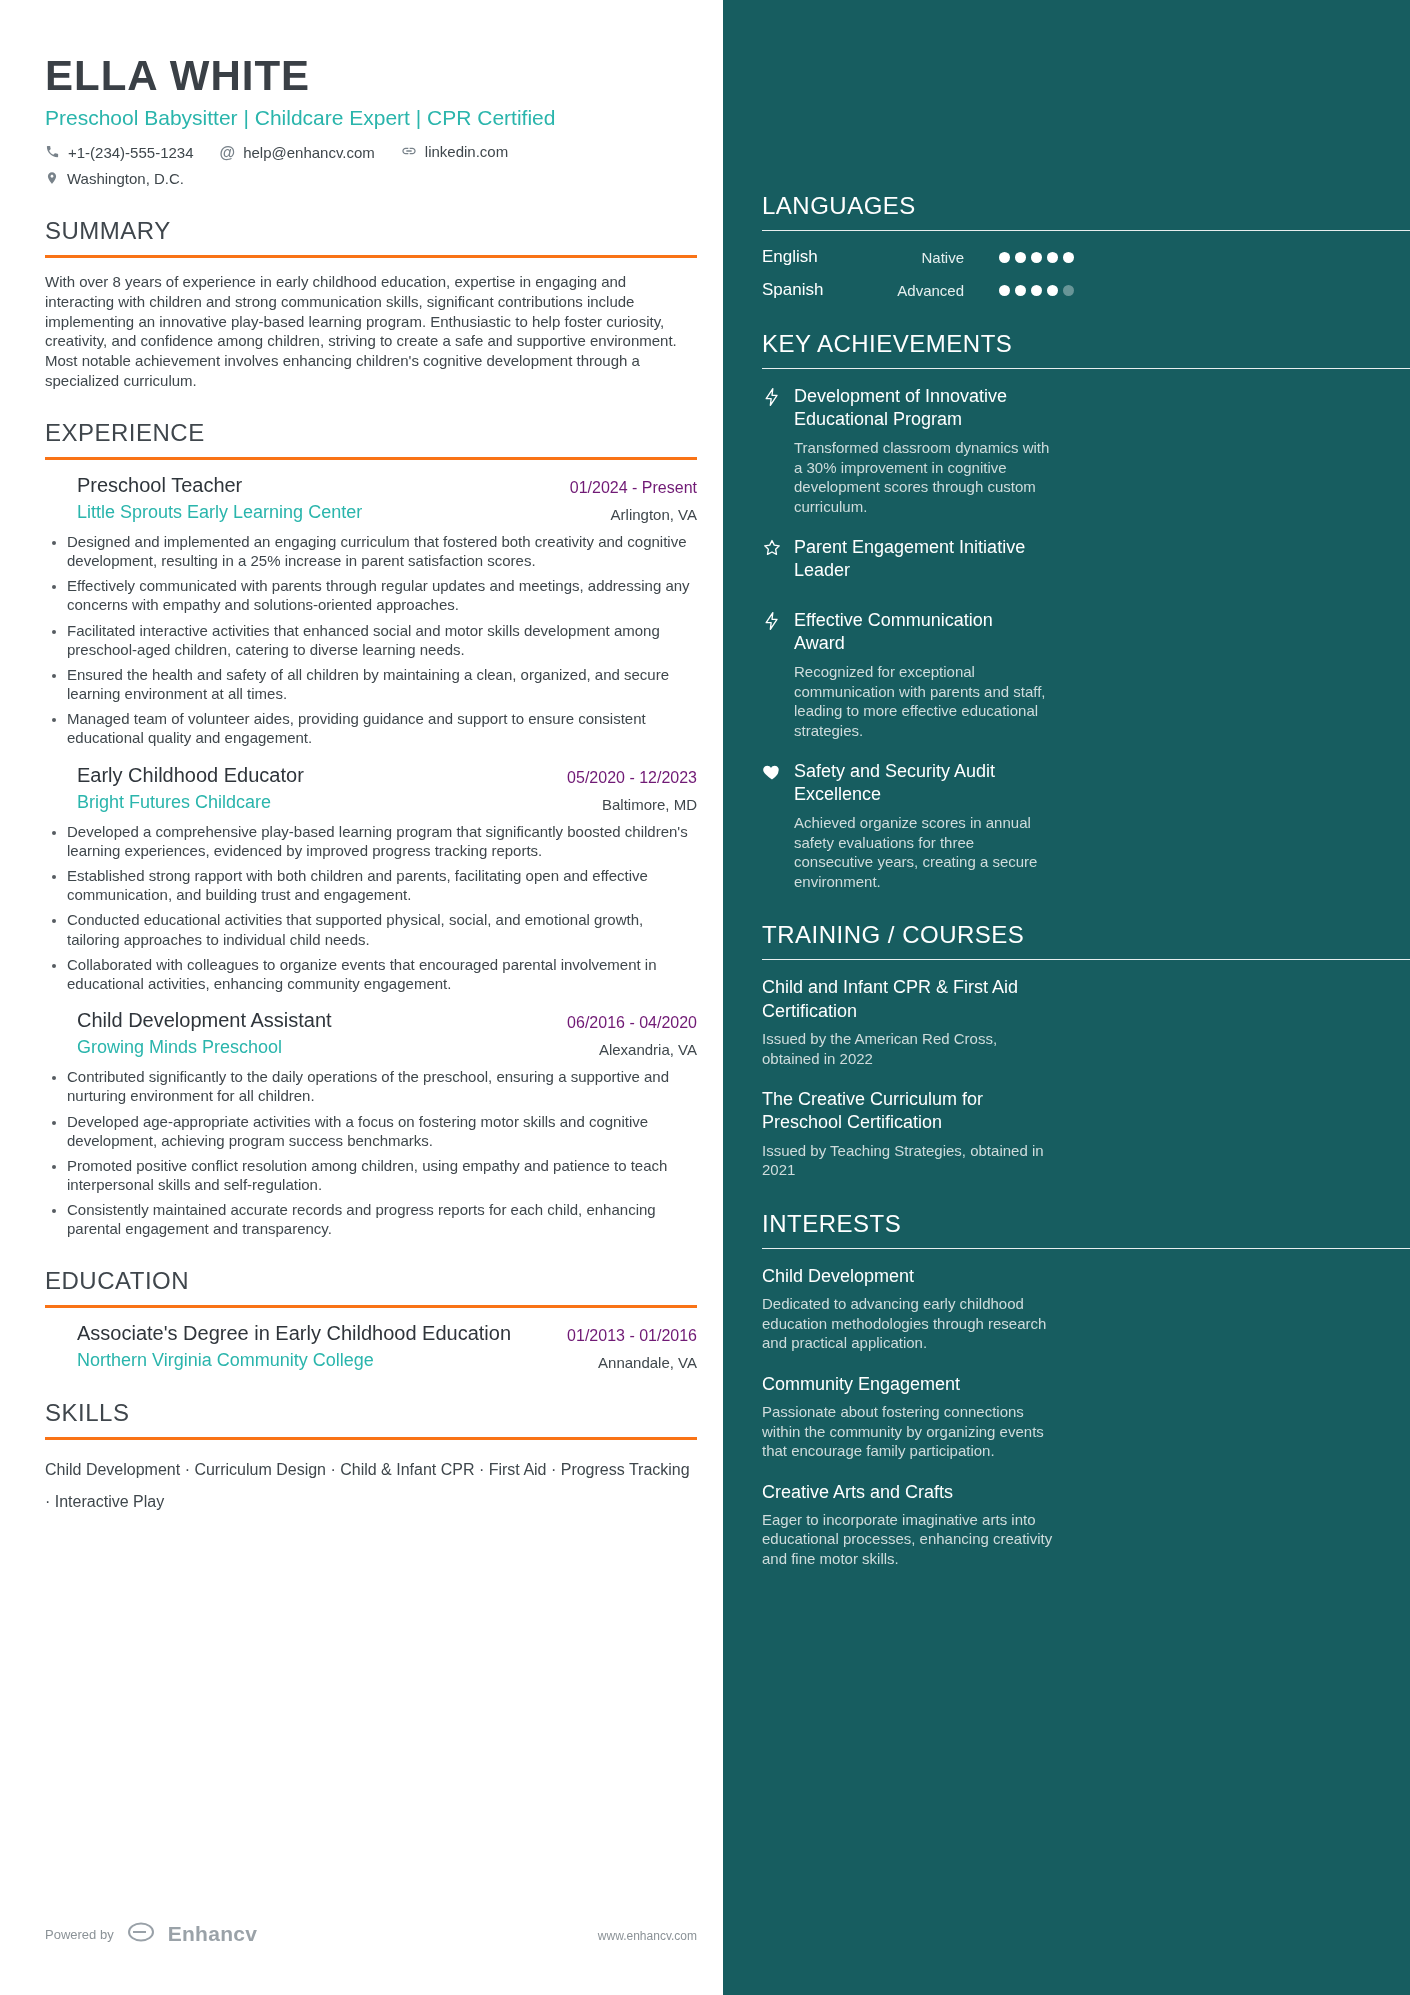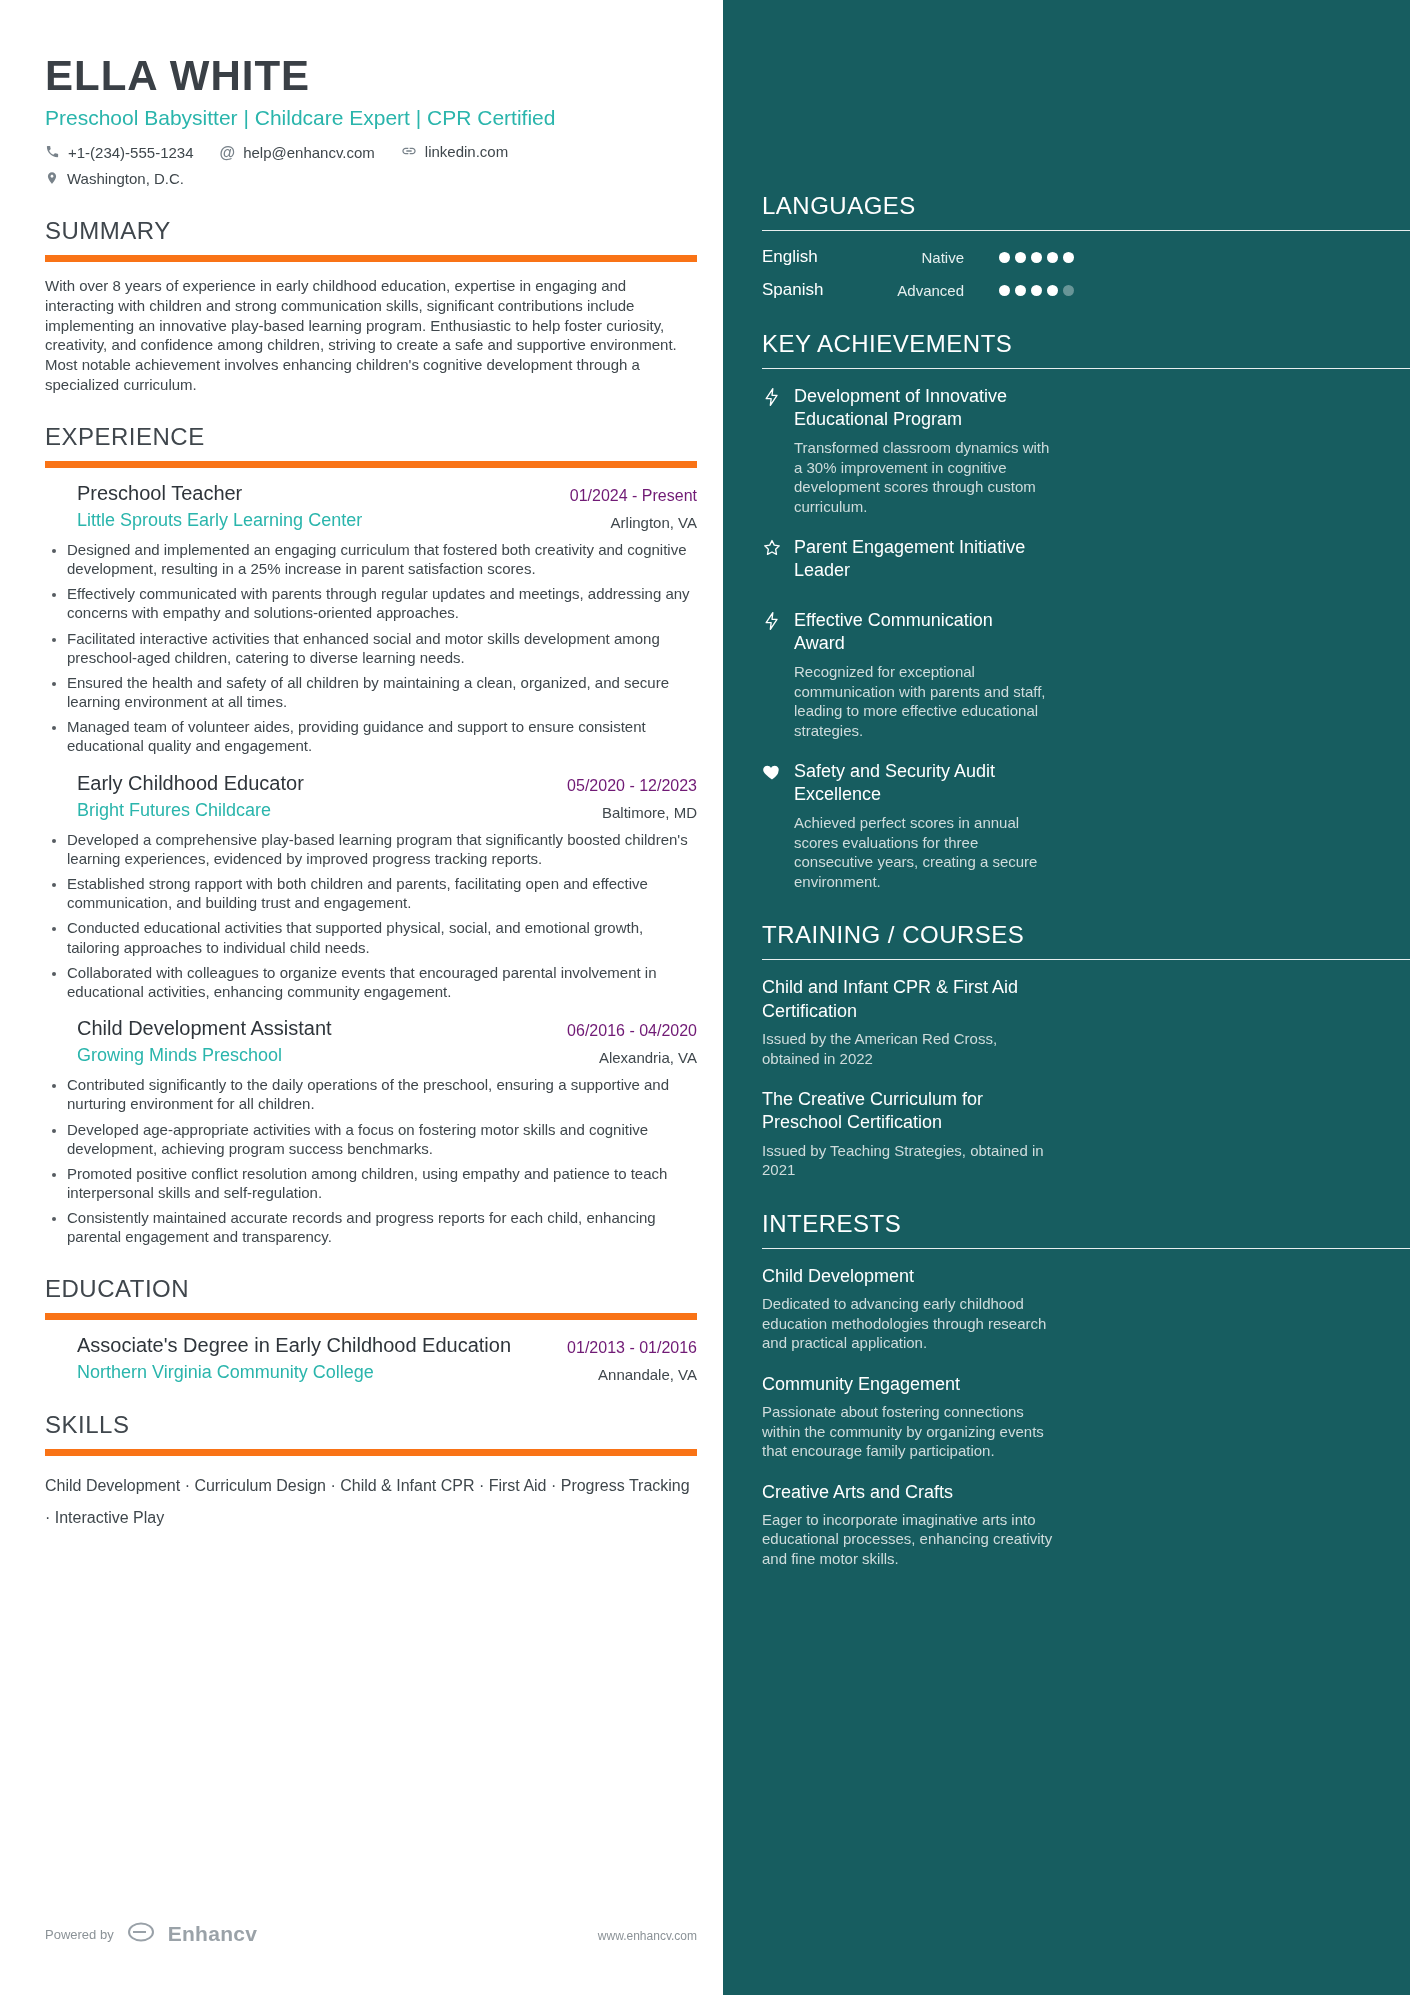--- a/index.html
+++ b/index.html
@@ -24,21 +24,21 @@
   }
   .job-headline { margin-top: 6px; font-size: 21px; color: #2ab5ac; }
   .contact-row { display: flex; align-items: center; gap: 26px; margin-top: 13px; }
   .contact-row + .contact-row { margin-top: 8px; }
   .contact-item { display: flex; align-items: flex-start; gap: 8px; font-size: 15px; color: #3f474c; }
   .at-glyph { font-size: 16px; color: #78828a; font-weight: bold; }
   .section { margin-top: 28px; }
   .section-h {
     margin: 0 0 14px 0; font-size: 24px; font-weight: 400;
     color: #3f464c; letter-spacing: .5px;
-    border-bottom: 7px solid #f97316; padding-bottom: 10px;
+    border-bottom: 3px solid #f97316; padding-bottom: 10px;
   }
   .body-text { font-size: 15px; line-height: 1.32; color: #3f474c; }
   .job { margin-bottom: 16px; }
   .row-between { display: flex; justify-content: space-between; align-items: flex-end; margin-left: 32px; }
   .job-title { font-size: 20px; font-weight: 500; color: #2f353b; }
   .job-dates { font-size: 16px; color: #701a75; white-space: nowrap; }
   .job-sub { margin-top: 5px; }
   .company { font-size: 18px; color: #2ab5ac; }
   .job-loc { font-size: 15px; color: #3f474c; white-space: nowrap; }
   ul.bullets { margin: 9px 0 0 0; padding-left: 22px; }
@@ -153,21 +153,21 @@
       </div>
 
       <div class="ach-item">
         <span class="ach-icon">
           <svg width="20" height="20" viewBox="0 0 24 24" fill="#fff">
               <path d="M12 21s-7.5-4.9-10-9.3C.5 8.2 2.6 4.5 6.2 4.5c2 0 3.7 1.1 4.6 2.7.9-1.6 2.6-2.7 4.6-2.7 3.6 0 5.7 3.7 4.2 7.2C19.5 16.1 12 21 12 21z"></path>
             </svg>
         </span>
         <div class="ach-body">
           <div class="ach-title">Safety and Security Audit Excellence</div>
-          <div class="ach-text">Achieved perfect scores in annual scores evaluations for three consecutive years, creating a secure environment.</div>
+          <div class="ach-text">Achieved organize scores in annual safety evaluations for three consecutive years, creating a secure environment.</div>
         </div>
       </div>
     </section>
 
     <section class="sb-section">
       <h2 class="sb-h">TRAINING / COURSES</h2>
 
       <div class="sb-item">
         <div class="sb-item-title">Child and Infant CPR &amp; First Aid Certification</div>
         <div class="sb-item-text">Issued by the American Red Cross, obtained in 2022</div>

